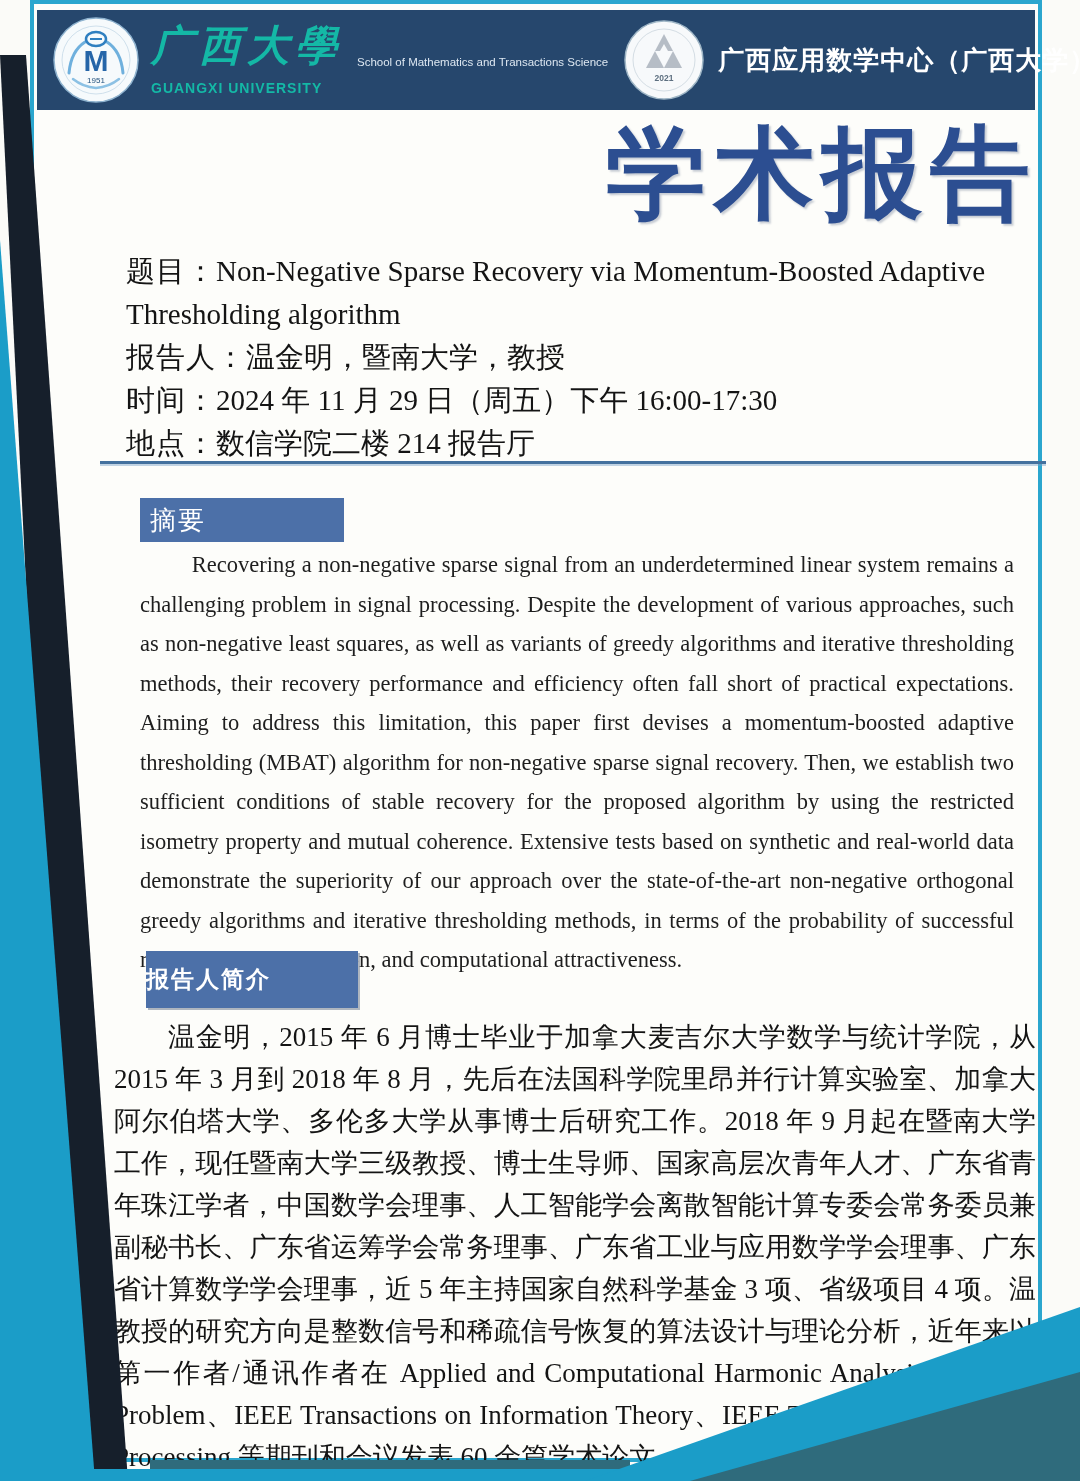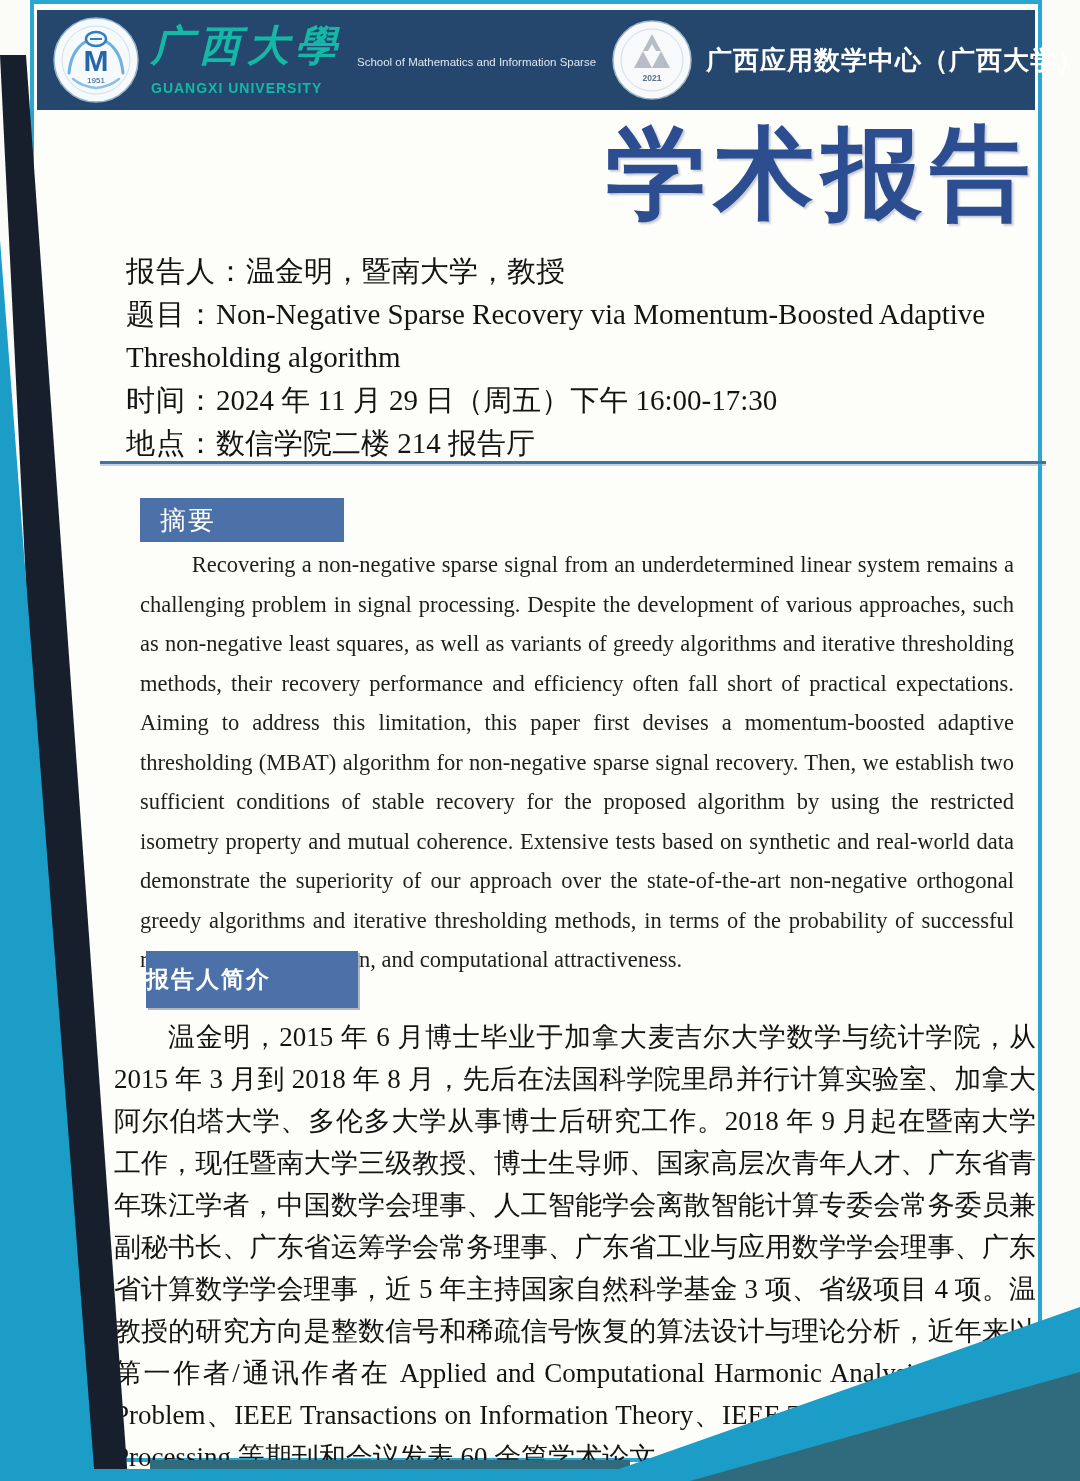--- a/index.html
+++ b/index.html
@@ -37,21 +37,21 @@
         font-family:"Liberation Serif","DejaVu Serif",serif;font-size:29px;line-height:43px;color:#141414;}
   .info .lbl{letter-spacing:1px;}
 
   
   .divider{position:absolute;left:66px;top:457px;width:946px;height:3px;background:#44719e;
            box-shadow:0 2px 0 rgba(120,160,200,.45);}
 
   
   .sec-label{position:absolute;background:#4c70a8;color:#fff;box-sizing:border-box;}
   .abstract-label{left:106px;top:494px;width:204px;height:44px;font-size:26px;line-height:44px;
-                  padding-left:20px;letter-spacing:2px;}
+                  padding-left:10px;letter-spacing:2px;}
   .bio-label{left:112px;top:947px;width:212px;height:57px;font-size:23px;font-weight:bold;
              line-height:57px;padding-left:0;letter-spacing:2px;box-shadow:2px 2px 0 rgba(30,50,80,.35);}
 
   
   .abstract{position:absolute;left:106px;top:541px;width:874px;margin:0;text-align:justify;
             font-family:"Liberation Serif","DejaVu Serif",serif;font-size:22.5px;line-height:39.5px;
             color:#1e1e1e;text-indent:2.3em;}
   .bio{position:absolute;left:80px;top:1012px;width:922px;margin:0;text-align:justify;
        font-family:"Liberation Serif","DejaVu Serif",serif;font-size:27px;line-height:42px;
        color:#141414;text-indent:2em;}
@@ -77,41 +77,41 @@
         <text x="43" y="54" text-anchor="middle" font-size="30" font-weight="bold" fill="#2565a8" font-family="Liberation Sans, sans-serif">M</text>
         <text x="43" y="66" text-anchor="middle" font-size="8" fill="#23527e" font-family="Liberation Sans, sans-serif">1951</text>
       </svg>
 
       <div class="univ-block">
         <div class="univ-cn">广西大學</div>
         <div class="univ-en">GUANGXI UNIVERSITY</div>
       </div>
 
       <div class="school-block">
-        <div class="school-en">School of Mathematics and Information Sparse</div>
+        <div class="school-en">School of Mathematics and Transactions Science</div>
       </div>
 
       <svg class="seal2" width="80" height="80" viewBox="0 0 80 80">
         <circle cx="40" cy="40" r="39" fill="#f7f9fb" stroke="#9fb6c6" stroke-width="1.5"></circle>
         <circle cx="40" cy="40" r="31" fill="none" stroke="#d4dde4" stroke-width="1"></circle>
         <polygon points="40,14 31,31 49,31" fill="#b6bdc6"></polygon>
         <polygon points="31,31 22,48 40,48" fill="#b6bdc6"></polygon>
         <polygon points="49,31 40,48 58,48" fill="#b6bdc6"></polygon>
         <polygon points="40,24 36,31 44,31" fill="#f7f9fb"></polygon>
         <text x="40" y="61" text-anchor="middle" font-size="8.5" font-weight="bold" fill="#5d6f80" font-family="Liberation Sans, sans-serif">2021</text>
       </svg>
 
       <div class="center-name">广西应用数学中心（广西大学）</div>
     </div>
 
     <h1 class="title">学术报告</h1>
 
     <div class="info">
+      <div><span class="lbl">题目：</span><span>Non-Negative Sparse Recovery via Momentum-Boosted Adaptive Thresholding algorithm</span></div>
       <div><span class="lbl">报告人：</span><span>温金明，暨南大学，教授</span></div>
-      <div><span class="lbl">题目：</span><span>Non-Negative Sparse Recovery via Momentum-Boosted Adaptive Thresholding algorithm</span></div>
       <div><span class="lbl">时间：</span><span>2024 年 11 月 29 日（周五）下午 16:00-17:30</span></div>
       <div><span class="lbl">地点：</span><span>数信学院二楼 214 报告厅</span></div>
     </div>
 
     <div class="divider"></div>
 
     <div class="sec-label abstract-label">摘要</div>
     <p class="abstract">Recovering a non-negative sparse signal from an underdetermined linear system remains a challenging problem in signal processing. Despite the development of various approaches, such as non-negative least squares, as well as variants of greedy algorithms and iterative thresholding methods, their recovery performance and efficiency often fall short of practical expectations. Aiming to address this limitation, this paper first devises a momentum-boosted adaptive thresholding (MBAT) algorithm for non-negative sparse signal recovery. Then, we establish two sufficient conditions of stable recovery for the proposed algorithm by using the restricted isometry property and mutual coherence. Extensive tests based on synthetic and real-world data demonstrate the superiority of our approach over the state-of-the-art non-negative orthogonal greedy algorithms and iterative thresholding methods, in terms of the probability of successful recovery, phase transition, and computational attractiveness.</p>
 
     <div class="sec-label bio-label">报告人简介</div>

